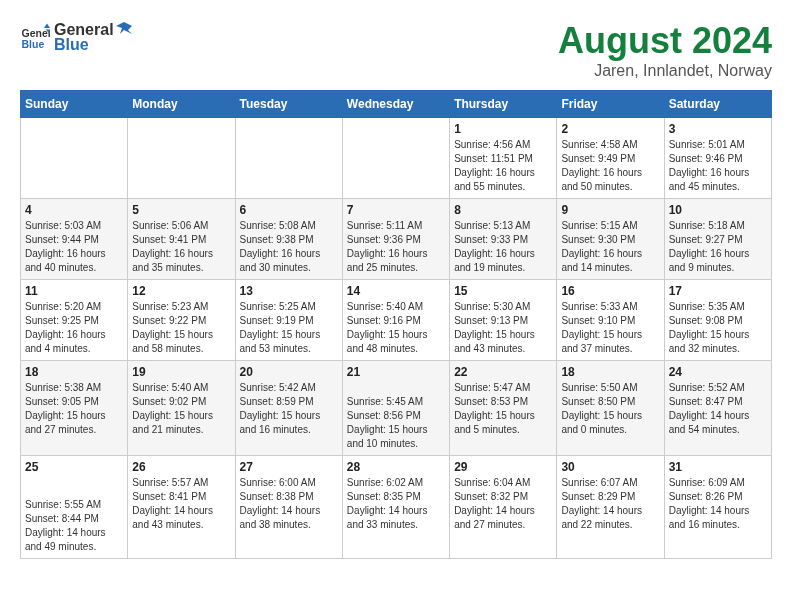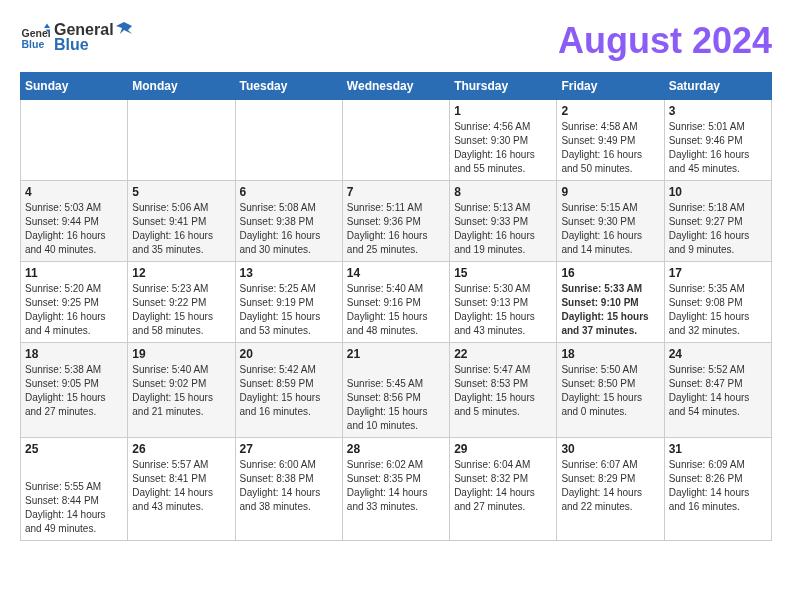--- a/index.html
+++ b/index.html
@@ -24,21 +24,21 @@
     .logo-icon {
       width: 30px;
       height: 30px;
     }
     .title-area {
       text-align: right;
     }
     .month-title {
       font-size: 36px;
       font-weight: bold;
-      color: #8b5cf6;
+      color: #15803d;
     }
     .location {
       font-size: 16px;
       color: #555;
     }
     table {
       width: 100%;
       border-collapse: collapse;
       font-size: 11px;
       padding-left: 32px;
@@ -93,20 +93,21 @@
         <span style="font-size:16px; font-weight:bold; color:#333;">General</span>
         <svg width="20" height="20" viewBox="0 0 20 20">
           <polygon points="10,2 18,6 14,10 18,14 10,10 6,14 8,8 2,6" fill="#2a6db5"></polygon>
         </svg>
       </div>
       <div style="font-size:16px; font-weight:bold; color:#2a6db5; margin-top:-4px;">Blue</div>
     </div>
   </div>
   <div class="title-area">
     <div class="month-title">August 2024</div>
+    <div class="location">Jaren, Innlandet, Norway</div>
   </div>
 </div>
 
 <table>
   <thead>
     <tr>
     <th>Sunday</th>
         <th>Monday</th>
         <th>Tuesday</th>
         <th>Wednesday</th>
@@ -117,21 +118,21 @@
   </thead>
   <tbody id="calendar-body">
   <tr>
         <td class="empty-cell"></td>
         <td class="empty-cell"></td>
         <td class="empty-cell"></td>
         <td class="empty-cell"></td>
         <td>
           <div class="day-num">1</div>
           <div class="day-info" style="white-space: pre-line;">Sunrise: 4:56 AM
-Sunset: 9:30 PM
+Sunset: 11:51 PM
 Daylight: 16 hours
 and 55 minutes.</div>
         </td>
         <td>
           <div class="day-num">2</div>
           <div class="day-info" style="white-space: pre-line;">Sunrise: 4:58 AM
 Sunset: 9:49 PM
 Daylight: 16 hours
 and 50 minutes.</div>
         </td>
@@ -225,21 +226,21 @@
         </td>
         <td>
           <div class="day-num">15</div>
           <div class="day-info" style="white-space: pre-line;">Sunrise: 5:30 AM
 Sunset: 9:13 PM
 Daylight: 15 hours
 and 43 minutes.</div>
         </td>
         <td>
           <div class="day-num">16</div>
-          <div class="day-info" style="white-space: pre-line; font-weight: bold;">Sunrise: 5:33 AM
+          <div class="day-info" style="white-space: pre-line;">Sunrise: 5:33 AM
 Sunset: 9:10 PM
 Daylight: 15 hours
 and 37 minutes.</div>
         </td>
         <td>
           <div class="day-num">17</div>
           <div class="day-info" style="white-space: pre-line;">Sunrise: 5:35 AM
 Sunset: 9:08 PM
 Daylight: 15 hours
 and 32 minutes.</div>

